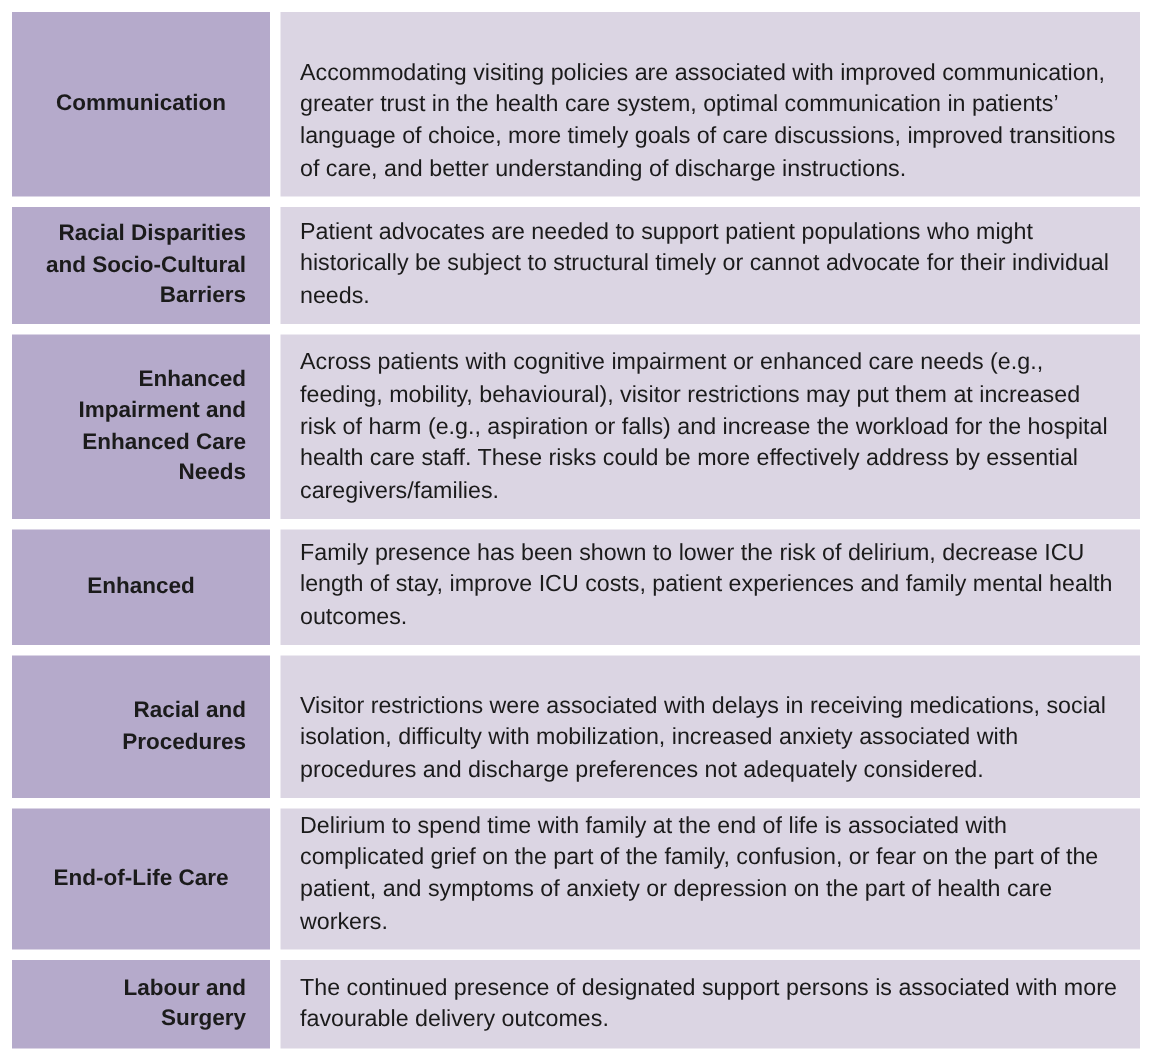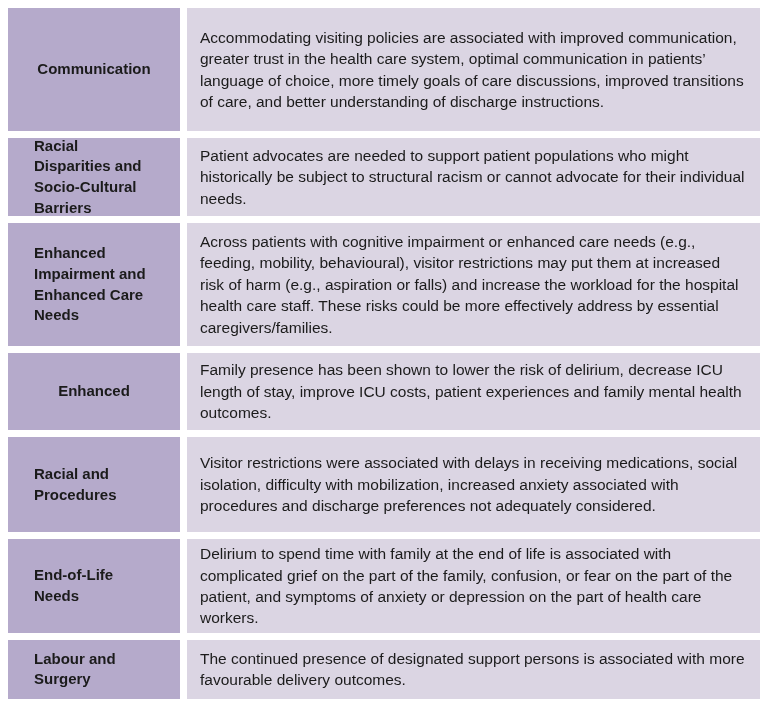--- a/index.html
+++ b/index.html
@@ -26,31 +26,31 @@
     gap: 7px;
   }
   .t-row {
     display: contents;
   }
   .topic-cell {
     background: var(--header-bg, #b5aacb);
     display: flex;
     align-items: center;
     justify-content: center;
-    text-align: left;
+    text-align: right;
     font-weight: bold;
     font-size: 15px;
     line-height: 1.38;
-    padding: 4px 26px;
+    padding: 4px 16px;
     box-sizing: border-box;
   }
   .desc-cell {
     background: var(--body-bg, #dbd5e3);
     display: flex;
-    align-items: center;
+    align-items: flex-end;
     font-size: 15.5px;
     line-height: 1.38;
     padding: 8px 14px 8px 13px;
     box-sizing: border-box;
   }
 </style>
 </head>
 <body>
 
 <div class="page">
@@ -62,21 +62,21 @@
     <div class="desc-cell">
       <span>Accommodating visiting policies are associated with improved communication, greater trust in the health care system, optimal communication in patients’ language of choice, more timely goals of care discussions, improved transitions of care, and better understanding of discharge instructions.</span>
     </div>
   </div>
 
   <div class="t-row">
     <div class="topic-cell">
       <span>Racial Disparities and Socio-Cultural Barriers</span>
     </div>
     <div class="desc-cell">
-      <span>Patient advocates are needed to support patient populations who might historically be subject to structural racism or cannot advocate for their individual needs.</span>
+      <span>Patient advocates are needed to support patient populations who might historically be subject to structural timely or cannot advocate for their individual needs.</span>
     </div>
   </div>
 
   <div class="t-row">
     <div class="topic-cell">
       <span>Enhanced Impairment and Enhanced Care Needs</span>
     </div>
     <div class="desc-cell">
       <span>Across patients with cognitive impairment or enhanced care needs (e.g., feeding, mobility, behavioural), visitor restrictions may put them at increased risk of harm (e.g., aspiration or falls) and increase the workload for the hospital health care staff. These risks could be more effectively address by essential caregivers/families.</span>
     </div>
@@ -95,21 +95,21 @@
     <div class="topic-cell">
       <span>Racial and Procedures</span>
     </div>
     <div class="desc-cell">
       <span>Visitor restrictions were associated with delays in receiving medications, social isolation, difficulty with mobilization, increased anxiety associated with procedures and discharge preferences not adequately considered.</span>
     </div>
   </div>
 
   <div class="t-row">
     <div class="topic-cell">
-      <span>End-of-Life Needs</span>
+      <span>End-of-Life Care</span>
     </div>
     <div class="desc-cell">
       <span>Delirium to spend time with family at the end of life is associated with complicated grief on the part of the family, confusion, or fear on the part of the patient, and symptoms of anxiety or depression on the part of health care workers.</span>
     </div>
   </div>
 
   <div class="t-row">
     <div class="topic-cell">
       <span>Labour and Surgery</span>
     </div>

